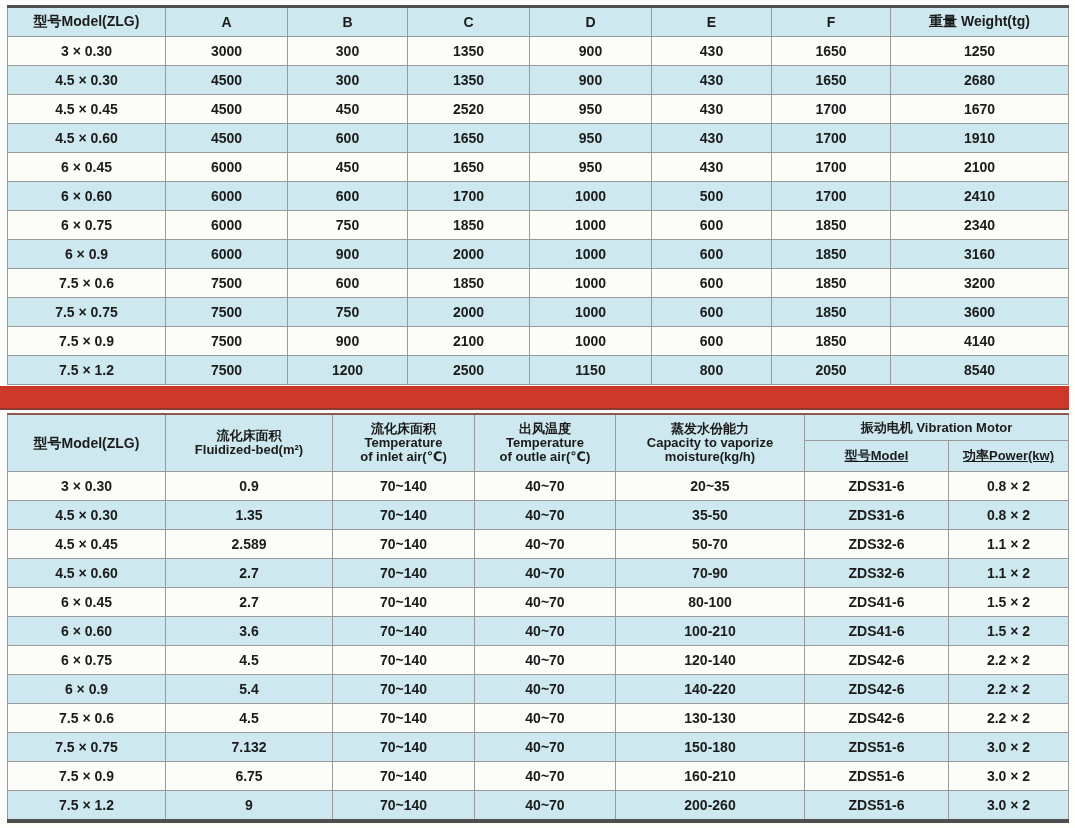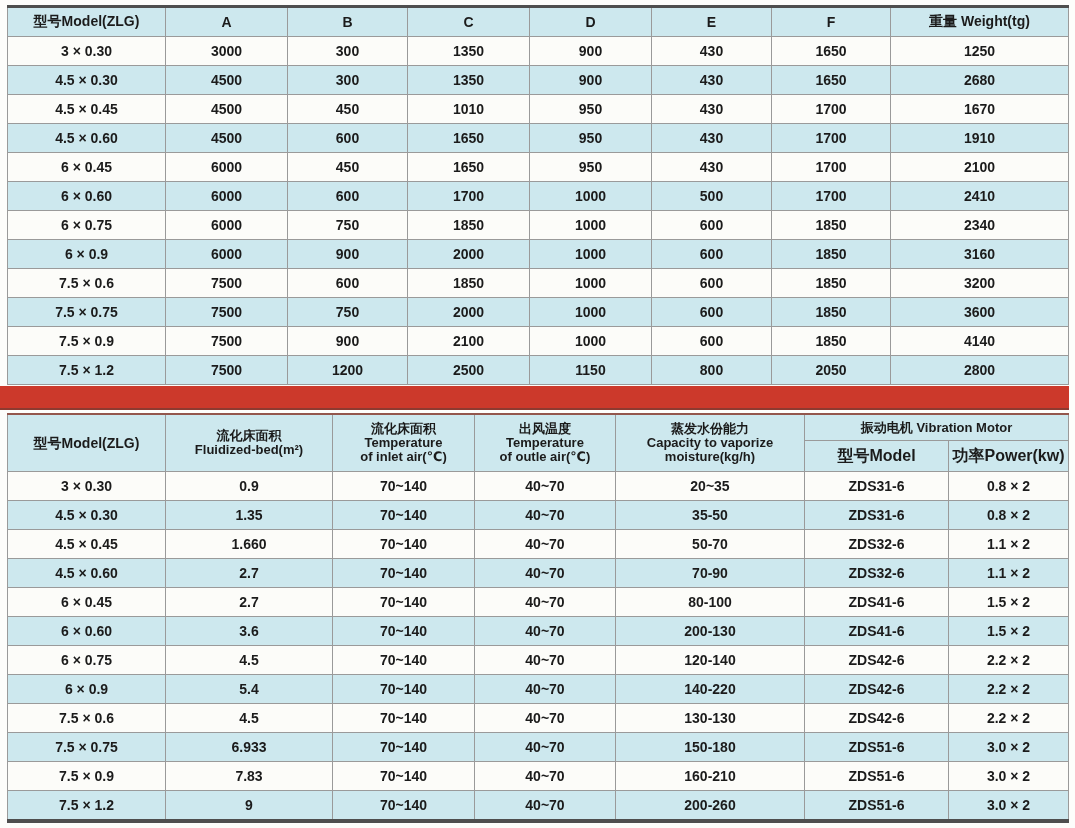--- a/index.html
+++ b/index.html
@@ -50,21 +50,21 @@
   }
   
   table.t2{border-top:2px solid #93564c;border-bottom:4px solid var(--border-dark);}
   table.t2 thead th{
     background:var(--row-blue);
     white-space:pre-line;
     font-size:13px;
     line-height:14px;
   }
   table.t2 thead tr.row1 th{height:25px;}
-  table.t2 thead tr.row2 th{height:30px;font-size:16px;}
+  table.t2 thead tr.row2 th{height:30px;font-size:13px;text-decoration:underline;}
   table.t2 thead th[rowspan]{height:57px;}
   table.t2 th.model-h{font-size:14px;}
   table.t2 td{height:28px;}
 </style>
 </head>
 <body>
 
 <div class="page">
 
   <table class="tbl t1">
@@ -108,21 +108,21 @@
           <td>1350</td>
           <td>900</td>
           <td>430</td>
           <td>1650</td>
           <td>2680</td>
         </tr>
         <tr>
           <td>4.5 × 0.45</td>
           <td>4500</td>
           <td>450</td>
-          <td>1010</td>
+          <td>2520</td>
           <td>950</td>
           <td>430</td>
           <td>1700</td>
           <td>1670</td>
         </tr>
         <tr>
           <td>4.5 × 0.60</td>
           <td>4500</td>
           <td>600</td>
           <td>1650</td>
@@ -202,21 +202,21 @@
           <td>4140</td>
         </tr>
         <tr>
           <td>7.5 × 1.2</td>
           <td>7500</td>
           <td>1200</td>
           <td>2500</td>
           <td>1150</td>
           <td>800</td>
           <td>2050</td>
-          <td>2800</td>
+          <td>8540</td>
         </tr>
       </tbody>
   </table>
 
   <div class="red-band"></div>
 
   <table class="tbl t2">
     <colgroup>
       <col style="width:158px">
         <col style="width:167px">
@@ -261,21 +261,21 @@
           <td>4.5 × 0.30</td>
           <td>1.35</td>
           <td>70~140</td>
           <td>40~70</td>
           <td>35-50</td>
           <td>ZDS31-6</td>
           <td>0.8 × 2</td>
         </tr>
         <tr>
           <td>4.5 × 0.45</td>
-          <td>1.660</td>
+          <td>2.589</td>
           <td>70~140</td>
           <td>40~70</td>
           <td>50-70</td>
           <td>ZDS32-6</td>
           <td>1.1 × 2</td>
         </tr>
         <tr>
           <td>4.5 × 0.60</td>
           <td>2.7</td>
           <td>70~140</td>
@@ -291,21 +291,21 @@
           <td>40~70</td>
           <td>80-100</td>
           <td>ZDS41-6</td>
           <td>1.5 × 2</td>
         </tr>
         <tr>
           <td>6 × 0.60</td>
           <td>3.6</td>
           <td>70~140</td>
           <td>40~70</td>
-          <td>200-130</td>
+          <td>100-210</td>
           <td>ZDS41-6</td>
           <td>1.5 × 2</td>
         </tr>
         <tr>
           <td>6 × 0.75</td>
           <td>4.5</td>
           <td>70~140</td>
           <td>40~70</td>
           <td>120-140</td>
           <td>ZDS42-6</td>
@@ -324,30 +324,30 @@
           <td>7.5 × 0.6</td>
           <td>4.5</td>
           <td>70~140</td>
           <td>40~70</td>
           <td>130-130</td>
           <td>ZDS42-6</td>
           <td>2.2 × 2</td>
         </tr>
         <tr>
           <td>7.5 × 0.75</td>
-          <td>6.933</td>
+          <td>7.132</td>
           <td>70~140</td>
           <td>40~70</td>
           <td>150-180</td>
           <td>ZDS51-6</td>
           <td>3.0 × 2</td>
         </tr>
         <tr>
           <td>7.5 × 0.9</td>
-          <td>7.83</td>
+          <td>6.75</td>
           <td>70~140</td>
           <td>40~70</td>
           <td>160-210</td>
           <td>ZDS51-6</td>
           <td>3.0 × 2</td>
         </tr>
         <tr>
           <td>7.5 × 1.2</td>
           <td>9</td>
           <td>70~140</td>

